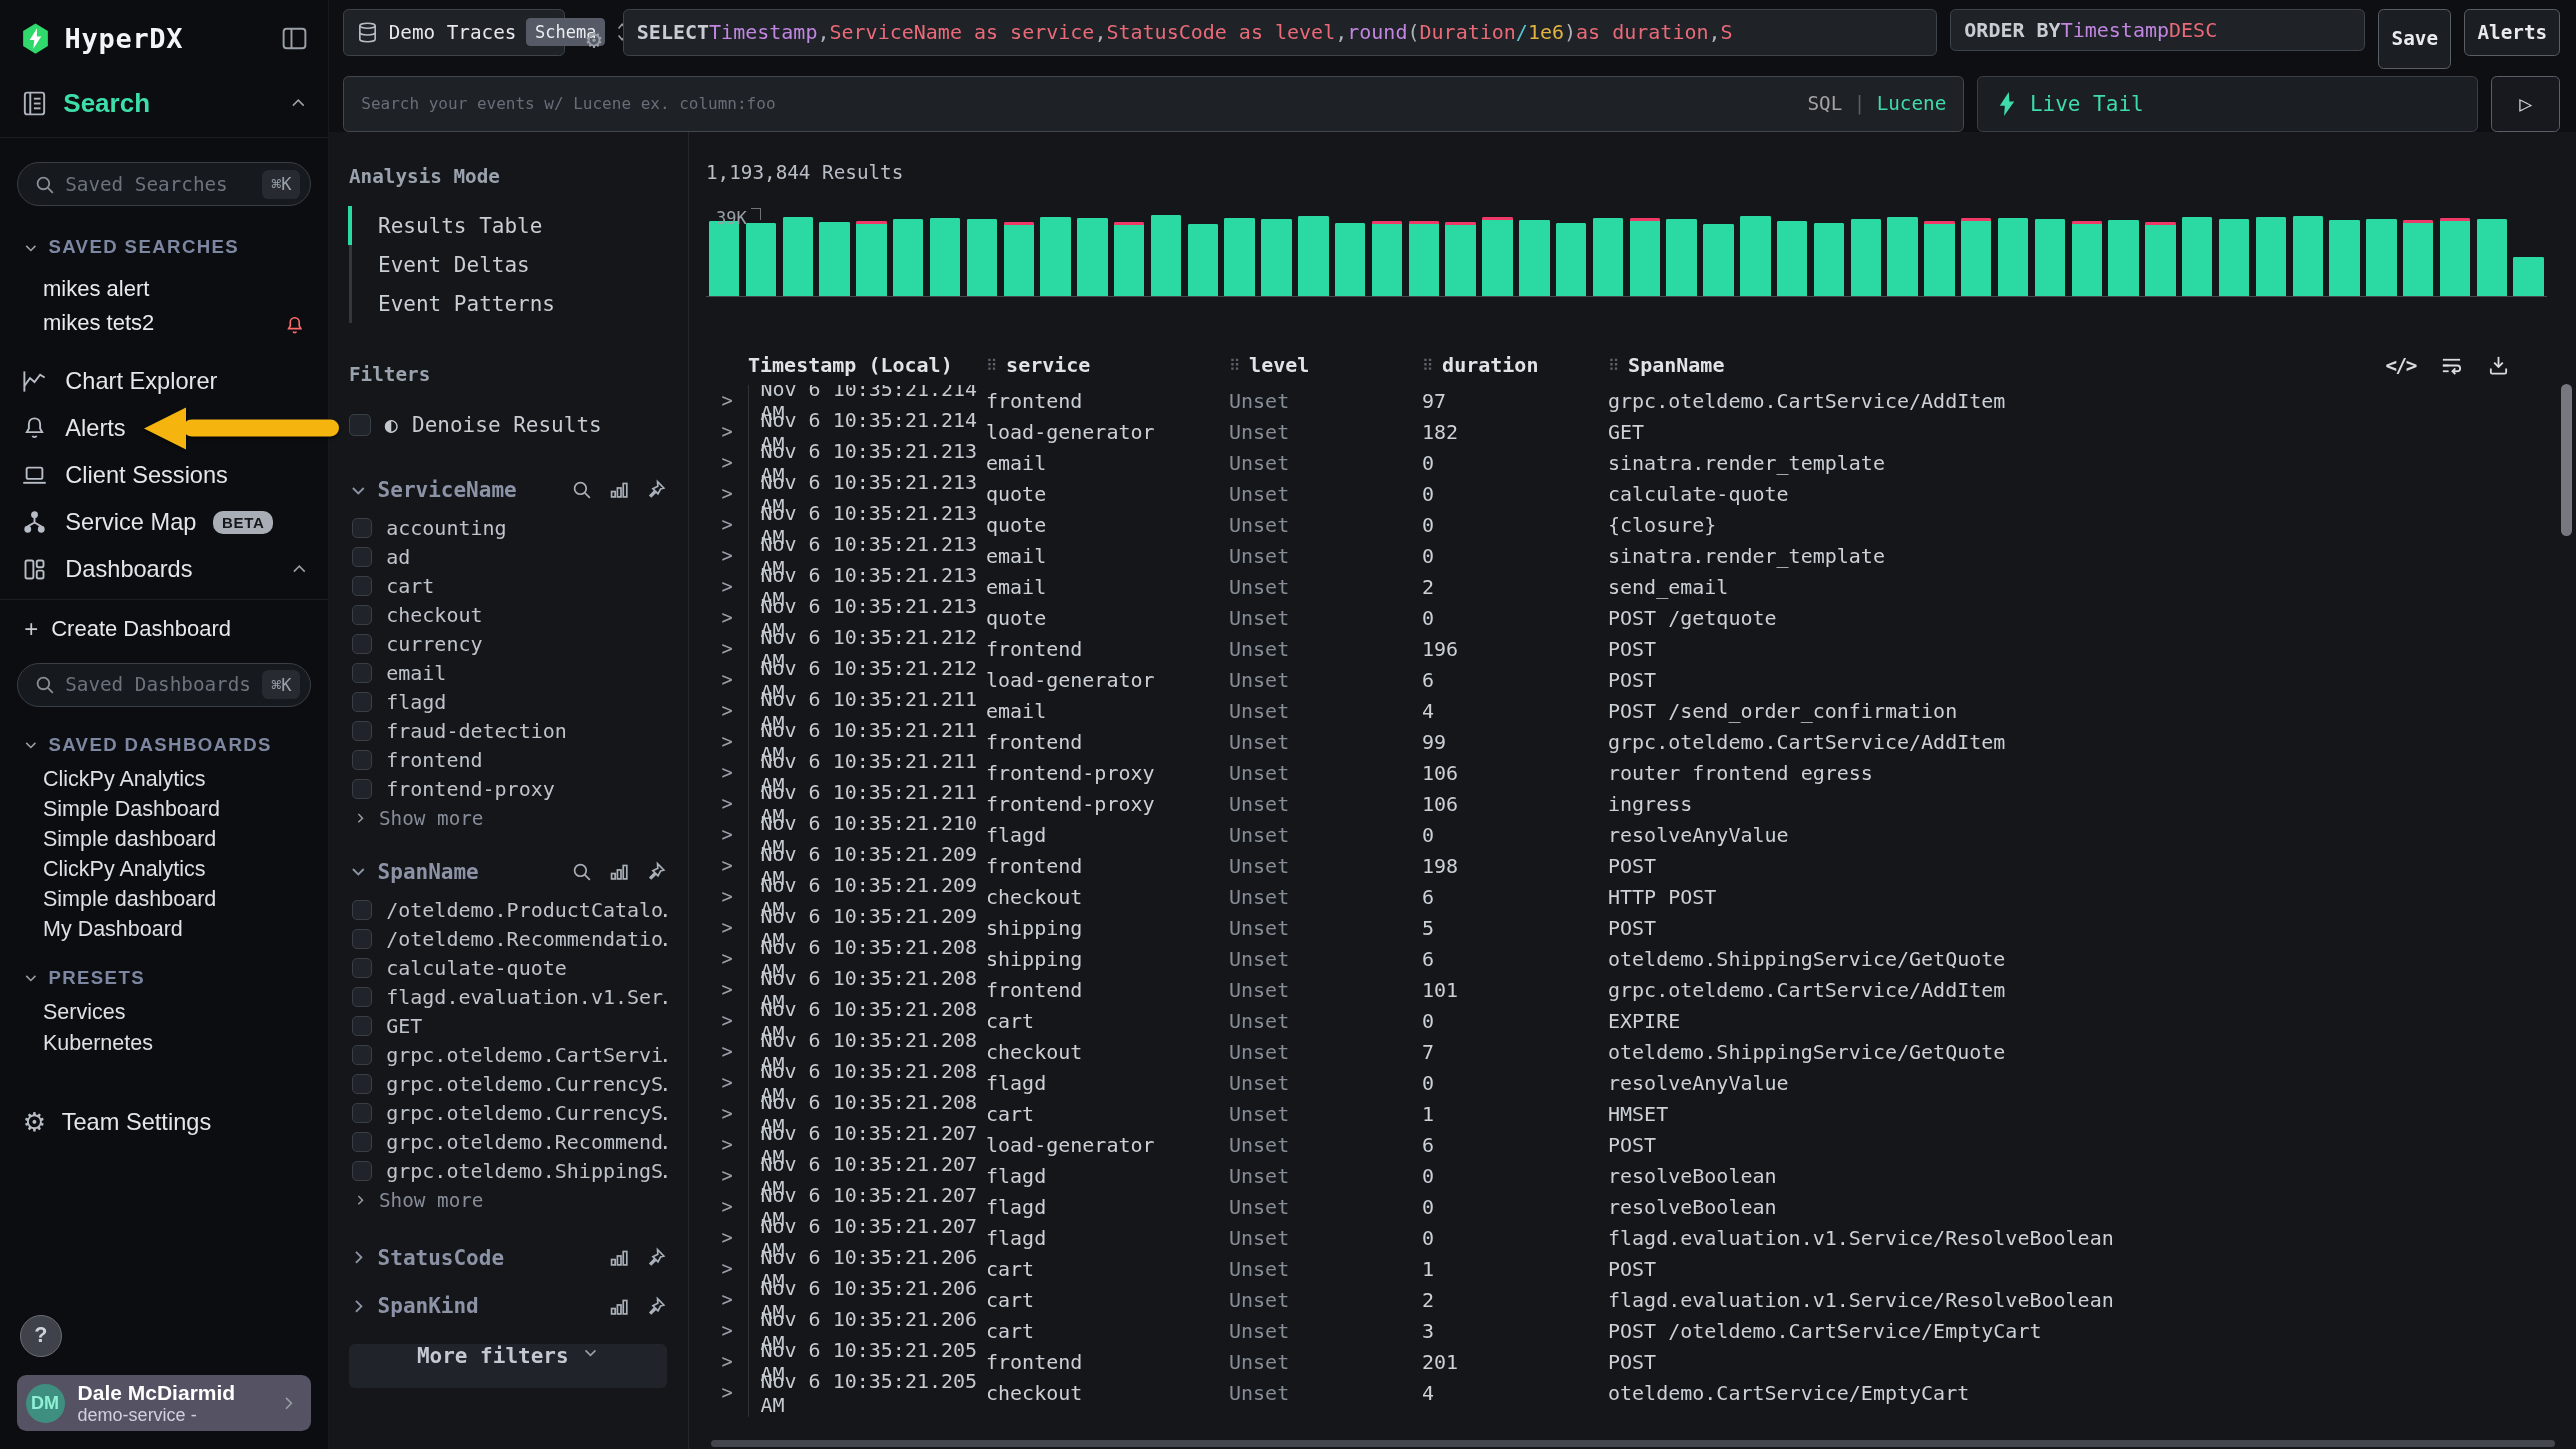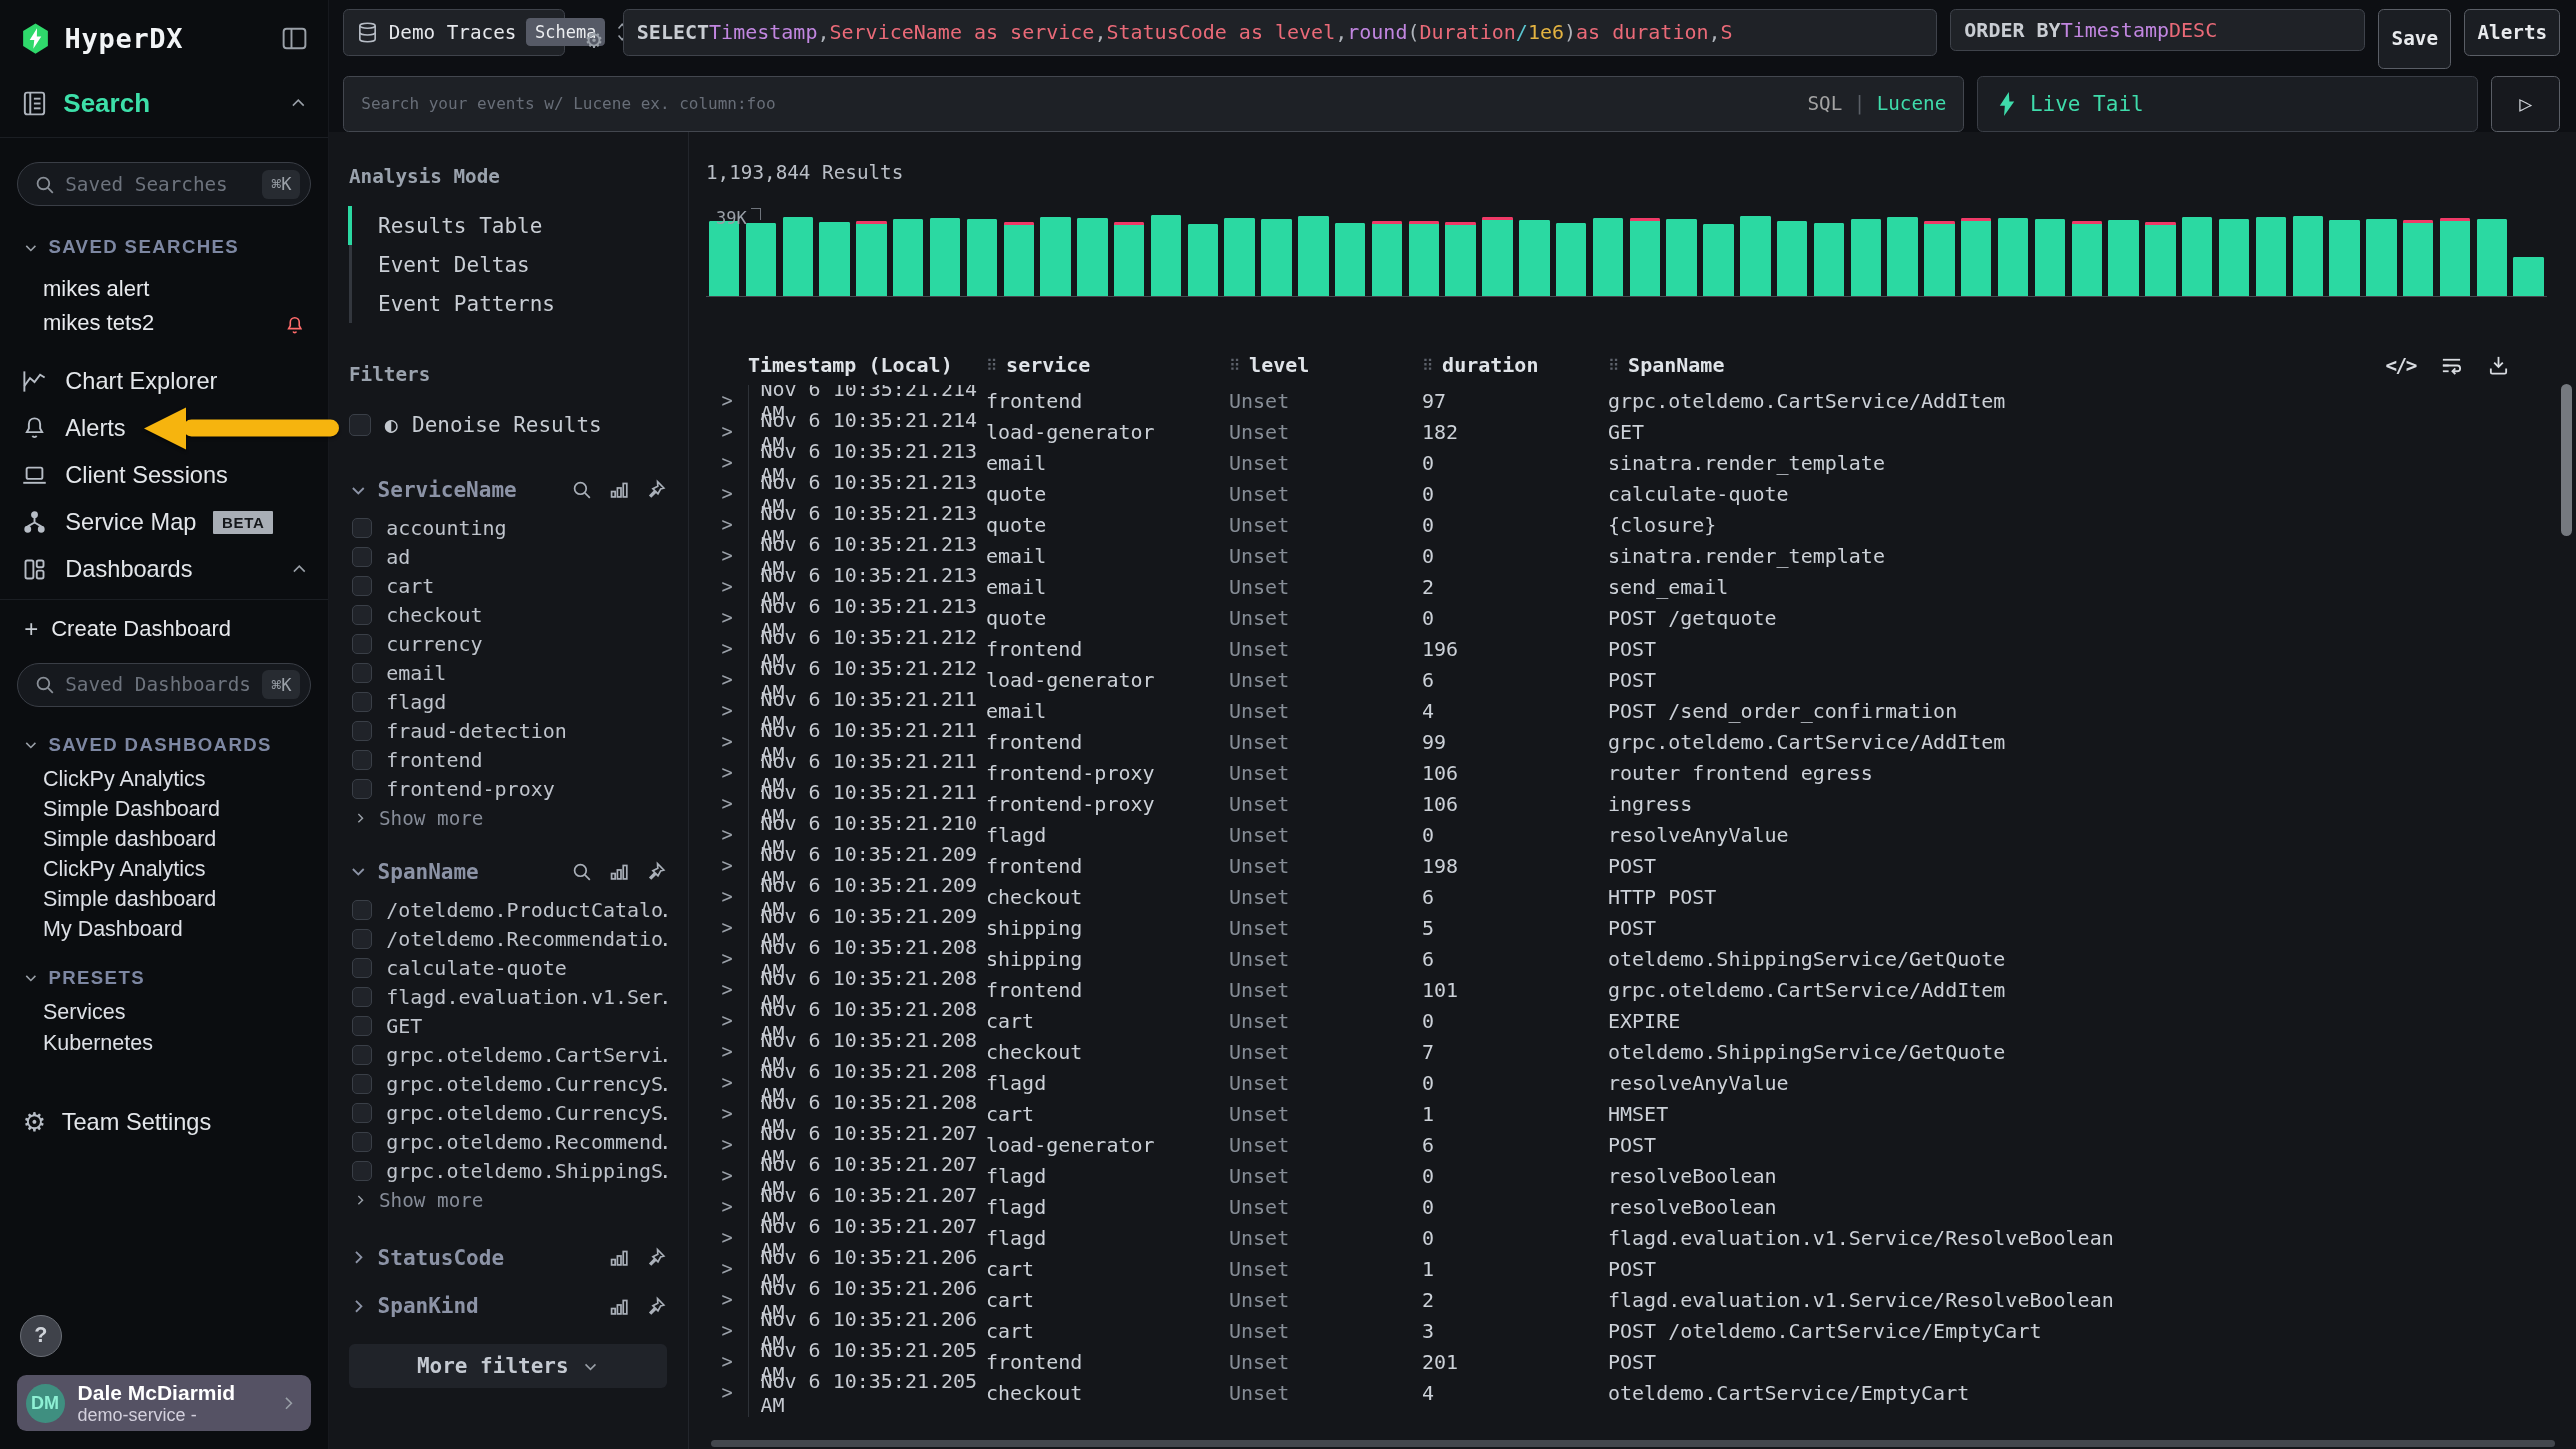--- a/index.html
+++ b/index.html
@@ -25,21 +25,21 @@
   .kbd{background:#272b31;color:#9aa0a8;border-radius:6.4px;font-size:17px;padding:4.3px 8.6px}
   .mag-ic{width:21.5px;height:21.5px;color:#8a9098;flex-shrink:0}
   .sect{display:flex;align-items:center;gap:10px;margin-top:30px;color:#7d87a2;font-family:"Liberation Sans",sans-serif;font-weight:bold;font-size:18.6px;letter-spacing:1.4px;padding-left:5.7px}
   .saved-list{margin-top:10px}
   .saved-item{display:flex;align-items:flex-end;height:34px;padding-left:26px;font-family:"Liberation Sans",sans-serif;font-size:22px;color:#e8eaee}
   .saved-item .bell-red{display:none;width:21.5px;height:21.5px;color:#ff6b6b;margin-left:auto;margin-right:5.7px}
   .saved-item.has-alert .bell-red{display:block}
   .nav-list{margin-top:21.5px}
   .nav-item{display:flex;align-items:center;gap:17px;height:47px;padding:0 2.9px 0 4.3px;font-family:"Liberation Sans",sans-serif;font-size:23.6px;color:#e3e6ea;position:relative}
   .nav-ic{width:27px;height:27px;color:#b7bdc6;flex-shrink:0}
-  .beta{background:#a9aeb6;color:#16181c;font-size:15px;font-weight:bold;border-radius:1px;padding:2.9px 8.6px;letter-spacing:0.7px}
+  .beta{background:#a9aeb6;color:#16181c;font-size:15px;font-weight:bold;border-radius:10px;padding:2.9px 8.6px;letter-spacing:0.7px}
   .nav-item .chev{margin-left:auto}
   
   .arrow{position:absolute;left:127px;top:50%;transform:translateY(-50%);display:flex;align-items:center;width:195px;height:43px;pointer-events:none;filter:drop-shadow(0 2.1px 1.4px rgba(0,0,0,.5))}
   .arrow .head{width:0;height:0;border-top:21.5px solid transparent;border-bottom:21.5px solid transparent;border-right:42px solid #f6b40e}
   .arrow .shaft{flex:1;height:17px;background:#f6b40e;border-radius:8.6px;margin-left:-2.9px}
   .create-row{display:flex;align-items:center;gap:13px;height:44px;margin-top:7.2px;font-family:"Liberation Sans",sans-serif;font-size:22px;color:#e6e8ec;padding-left:7.2px}
   .plus{font-size:24px;color:#c6cbd2}
   .dash-item{display:flex;align-items:center;height:30px;padding-left:26px;font-family:"Liberation Sans",sans-serif;font-size:21.5px;color:#dde0e6}
   .preset-item{display:flex;align-items:center;height:31.5px;padding-left:26px;font-family:"Liberation Sans",sans-serif;font-size:21.5px;color:#dde0e6}
   .team-row{display:flex;align-items:center;gap:15.7px;margin-top:43px;height:40px;padding-left:5.7px;font-family:"Liberation Sans",sans-serif;font-size:23.6px;color:#e3e6ea}
@@ -99,21 +99,21 @@
   .cb{width:21.5px;height:21.5px;border-radius:5px;background:#202329;border:1.4px solid #3a3f47;flex-shrink:0}
   .half-circle{color:#c3c8cf;font-size:21.5px;line-height:1}
   .fgroup-head{display:flex;align-items:center;gap:10px;margin-top:31.5px;height:33px}
   .fgroup-head .gname{font-size:21px;font-weight:bold;color:#8c93a6;flex:1}
   .ficons{display:flex;align-items:center;gap:15.7px;color:#aab0b9}
   .ficons svg{width:21.5px;height:21.5px}
   .fitem{display:flex;align-items:center;gap:14.3px;height:29px;padding-left:2.9px;font-size:20px;color:#bfc4cc;white-space:nowrap;overflow:hidden}
   .fitem .cb{width:20px;height:20px}
   .show-more{display:flex;align-items:center;gap:11.4px;height:30px;color:#878d99;font-size:19.3px;padding-left:4.3px}
   .collapsed-head{margin-top:26px}
-  .more-filters{margin-top:21.5px;height:44px;background:#202329;border-radius:5.7px;display:flex;align-items:center;justify-content:center;gap:13px;color:#c4c9d1;font-size:21px;font-weight:bold}
+  .more-filters{margin-top:21.5px;height:44px;background:#202329;border-radius:5.7px;display:flex;justify-content:center;gap:13px;color:#c4c9d1;font-size:21px;font-weight:bold}
 
   
   .results{flex:1;min-width:0;display:flex;flex-direction:column;position:relative;padding-left:17px}
   .rcount{margin-top:29px;font-size:19.3px;color:#b9bec6}
   .hist{position:relative;margin-top:31.5px;height:82px;margin-right:29px;border-bottom:1.4px solid #46494f}
   .ylab{position:absolute;top:-7.2px;left:10px;font-size:17px;color:#9aa0a8;z-index:2;display:flex;align-items:flex-start}
   .ylab::after{content:'';width:8.6px;height:11.4px;border-top:1.4px solid #6f747c;border-right:1.4px solid #6f747c;margin-left:4.3px}
   .bars{position:absolute;inset:0;display:flex;align-items:flex-end;gap:6.4px;padding:0 2.9px}
   .bar{flex:1;background:#2bd9a2;border-radius:1.4px 1.4px 0 0}
   .bar.err{border-top:3.6px solid #ef3a67}

